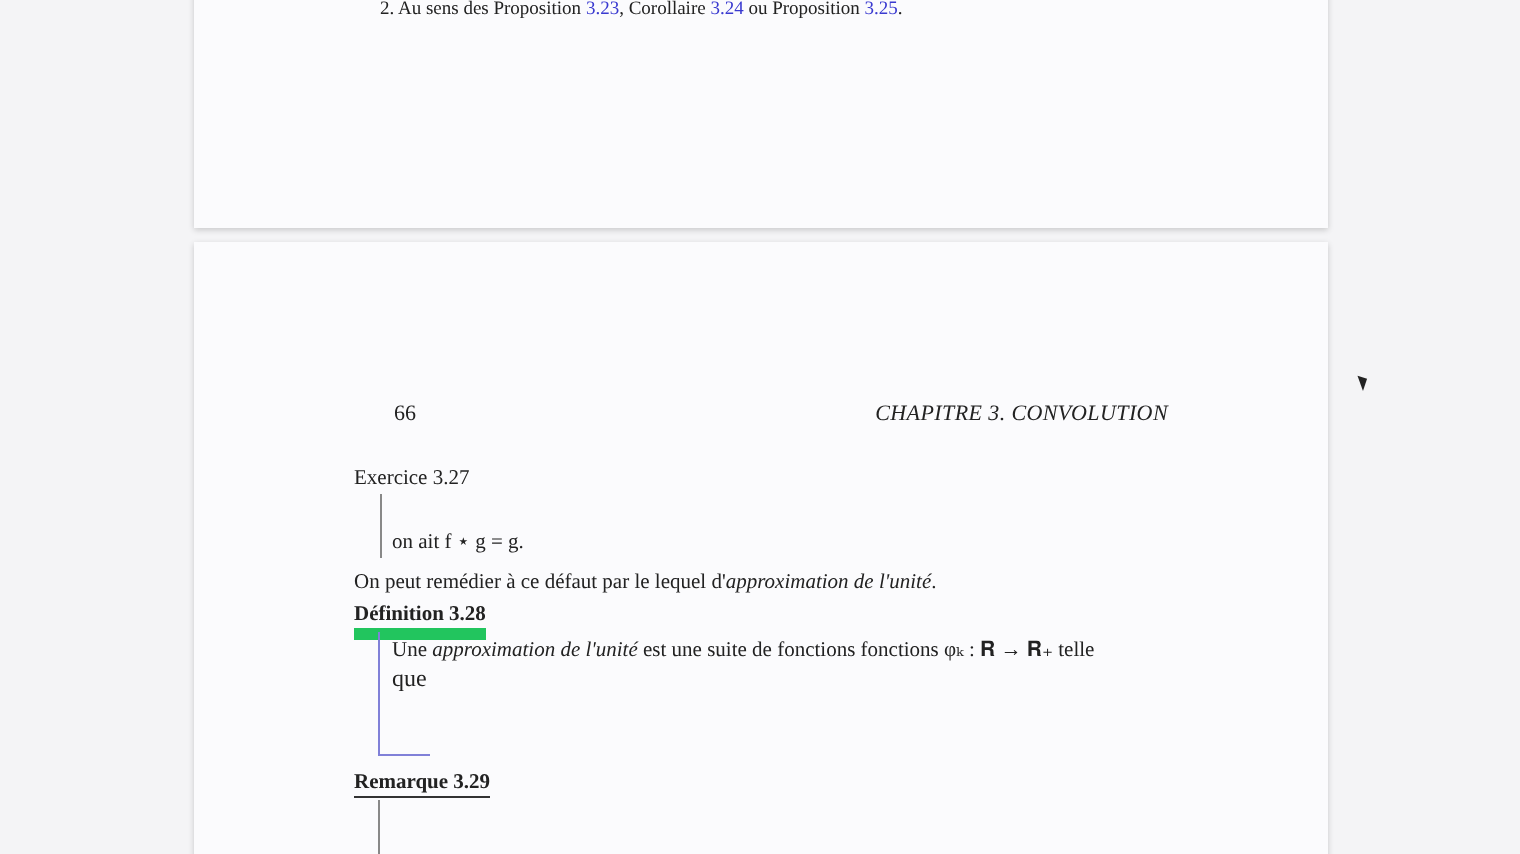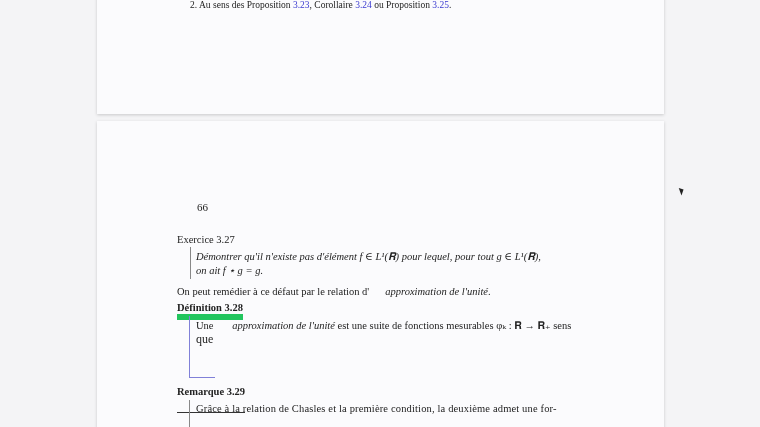--- a/index.html
+++ b/index.html
@@ -18,60 +18,59 @@
     .page-top { top:-20px; height:134px; }
     .page-bottom { top:121px; height:340px; }
     .abs { position:absolute; white-space:nowrap; }
     .footnote { left:93px; top:20px; font-size:9.5px; }
     .footnote .ref { color:#3a3ad0; }
     .header-num { left:80px; top:80px; font-size:11px;padding-left:20px; }
     .header-chap { right:80px; top:80px; font-size:11px; font-style:italic; letter-spacing:0.2px; }
     .ex-title { left:80px; top:113px; font-size:10.5px; font-weight:normal; }
     .ex-bar { position:absolute; left:93px; top:126px; width:1px; height:32px; background:#888; }
     .ex-l1 { left:99px; top:129px; font-size:10.5px; font-style:italic; }
-    .ex-l2 { left:99px; top:143px; font-size:10.5px; font-style:italic; }
+    .ex-l2 { left:99px; top:143px; font-size:10.5px; }
     .rem-text { left:80px; top:165px; font-size:10.5px; }
-    .it { font-style:italic;margin-left:16px; }
+    .it { font-style:italic; }
     .def-title { left:80px; top:181px; font-size:10.5px; font-weight:bold; border-bottom:6px solid #22c55e; padding-bottom:1px; }
     .def-bar { position:absolute; left:92px; top:195px; width:1px; height:62px; background:#8080d8; }
     .def-bar-bottom { position:absolute; left:92px; top:256px; width:26px; height:1px; background:#8080d8; }
     .def-l1 { left:99px; top:198px; font-size:10.5px; }
     .def-l2 { left:99px; top:211px; font-size:12px; }
     .formula { left:178px; top:223px; font-size:11px; }
-    .rmk-title { left:80px; top:265px; font-size:10.5px; font-weight:bold; border-bottom:1px solid #333; padding-bottom:15px; }
+    .rmk-title { left:80px; top:265px; font-size:10.5px; font-weight:bold; border-bottom:1px solid #333; padding-bottom:1px; }
     .rmk-bar { position:absolute; left:92px; top:279px; width:1px; height:40px; background:#888; }
     .rmk-l1 { left:99px; top:282px; font-size:10.5px; letter-spacing:0.15px; }
     .rmk-l2 { left:99px; top:295px; font-size:10.5px; }
     .cursor { position:absolute; left:680px; top:187px; width:0; height:0;
       border-left:4px solid #222; border-top:3px solid transparent; border-bottom:5px solid transparent; transform:rotate(-20deg); }
   </style>
 </head>
 <body>
 
 <div class="viewer">
 
   <div class="page page-top">
     <div class="abs footnote"><span>2.  Au sens des Proposition </span><span class="ref">3.23</span><span>, Corollaire </span><span class="ref">3.24</span><span> ou Proposition </span><span class="ref">3.25</span><span>.</span></div>
   </div>
 
   <div class="page page-bottom">
     <div class="abs header-num">66</div>
+    <div class="abs header-chap">CHAPITRE 3.  CONVOLUTION</div>
 
     <div class="abs ex-title">Exercice 3.27</div>
     <div class="ex-bar"></div>
-    <div class="abs ex-l1">Démontrer qu'il n'existe pas d'élément f ∈ L¹(𝐑) pour lequel, pour tout g ∈ L¹(𝐑),</div>
     <div class="abs ex-l2">on ait f ⋆ g = g.</div>
 
-    <div class="abs rem-text"><span>On peut remédier à ce défaut par le relation d'</span><span class="it">approximation de l'unité</span><span>.</span></div>
+    <div class="abs rem-text"><span>On peut remédier à ce défaut par le lequel d'</span><span class="it">approximation de l'unité</span><span>.</span></div>
 
     <div class="abs def-title">Définition 3.28</div>
     <div class="def-bar"></div>
     <div class="def-bar-bottom"></div>
-    <div class="abs def-l1"><span>Une </span><span class="it">approximation de l'unité</span><span> est une suite de fonctions mesurables φₖ : 𝐑 → 𝐑₊ sens</span></div>
+    <div class="abs def-l1"><span>Une </span><span class="it">approximation de l'unité</span><span> est une suite de fonctions fonctions φₖ : 𝐑 → 𝐑₊ telle</span></div>
     <div class="abs def-l2">que</div>
 
     <div class="abs rmk-title">Remarque 3.29</div>
     <div class="rmk-bar"></div>
-    <div class="abs rmk-l1">Grâce à la relation de Chasles et la première condition, la deuxième admet une for-</div>
   </div>
 
   <div class="cursor"></div>
 </div>
 
 </body></html>

